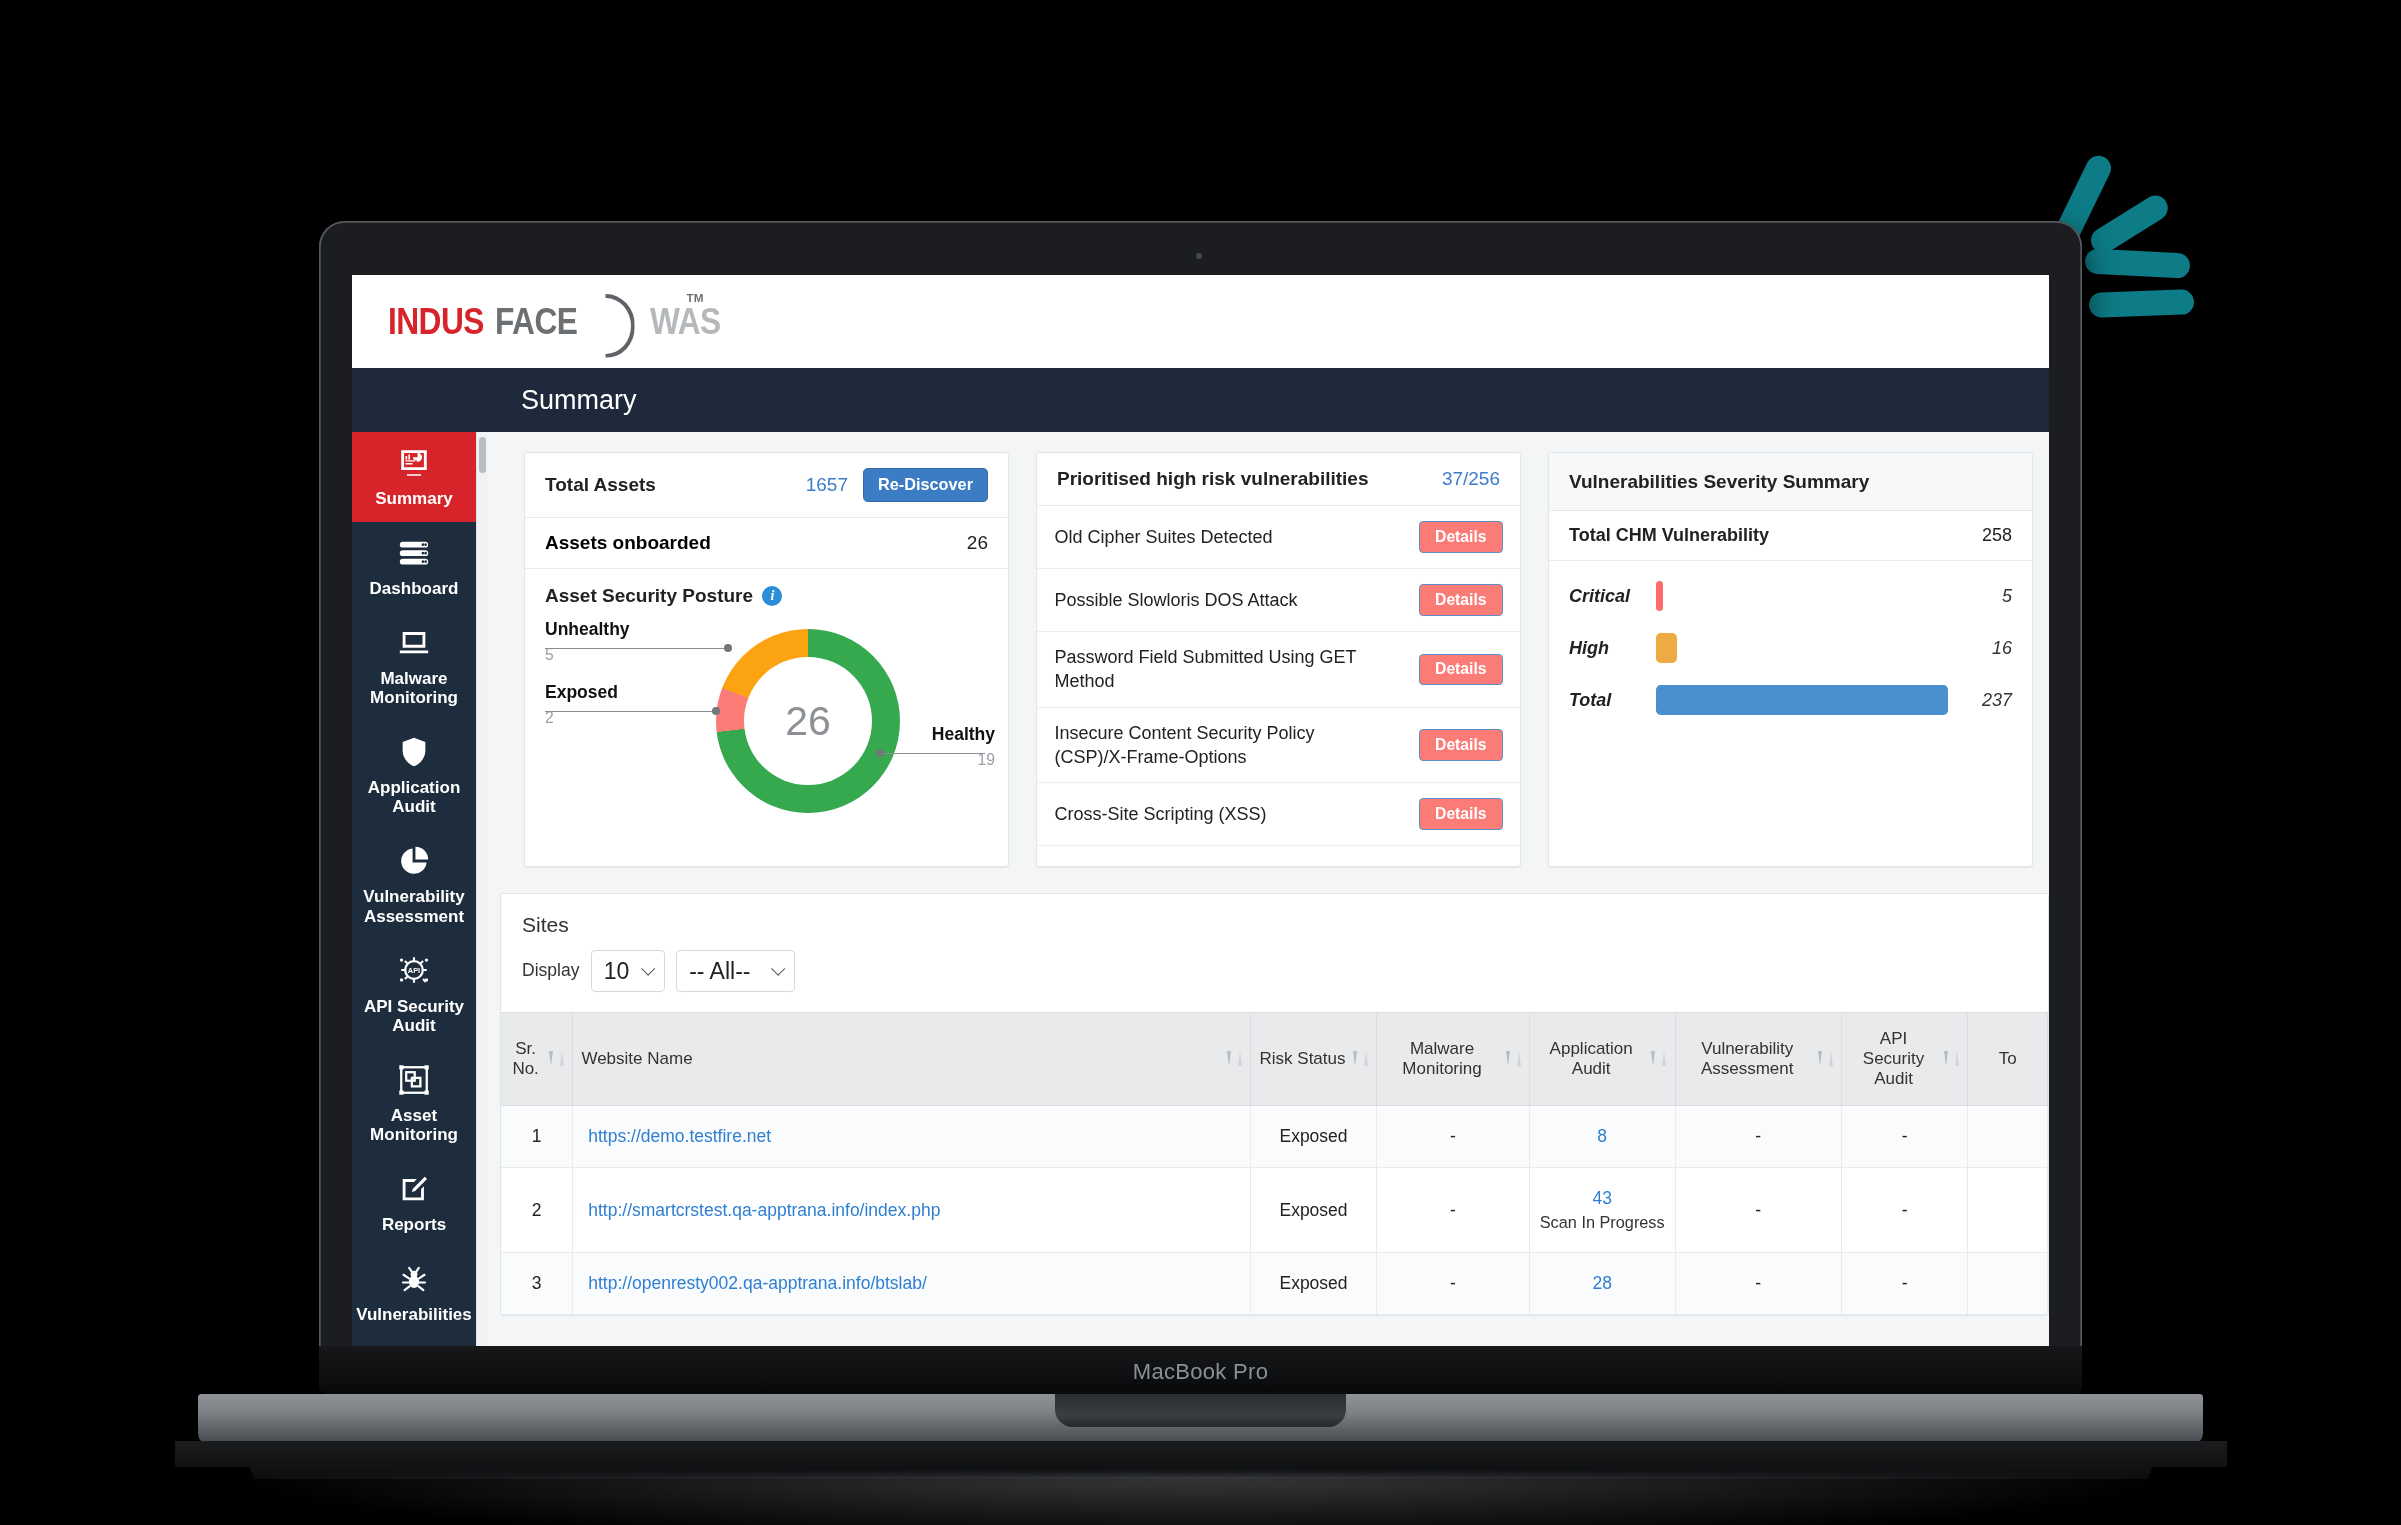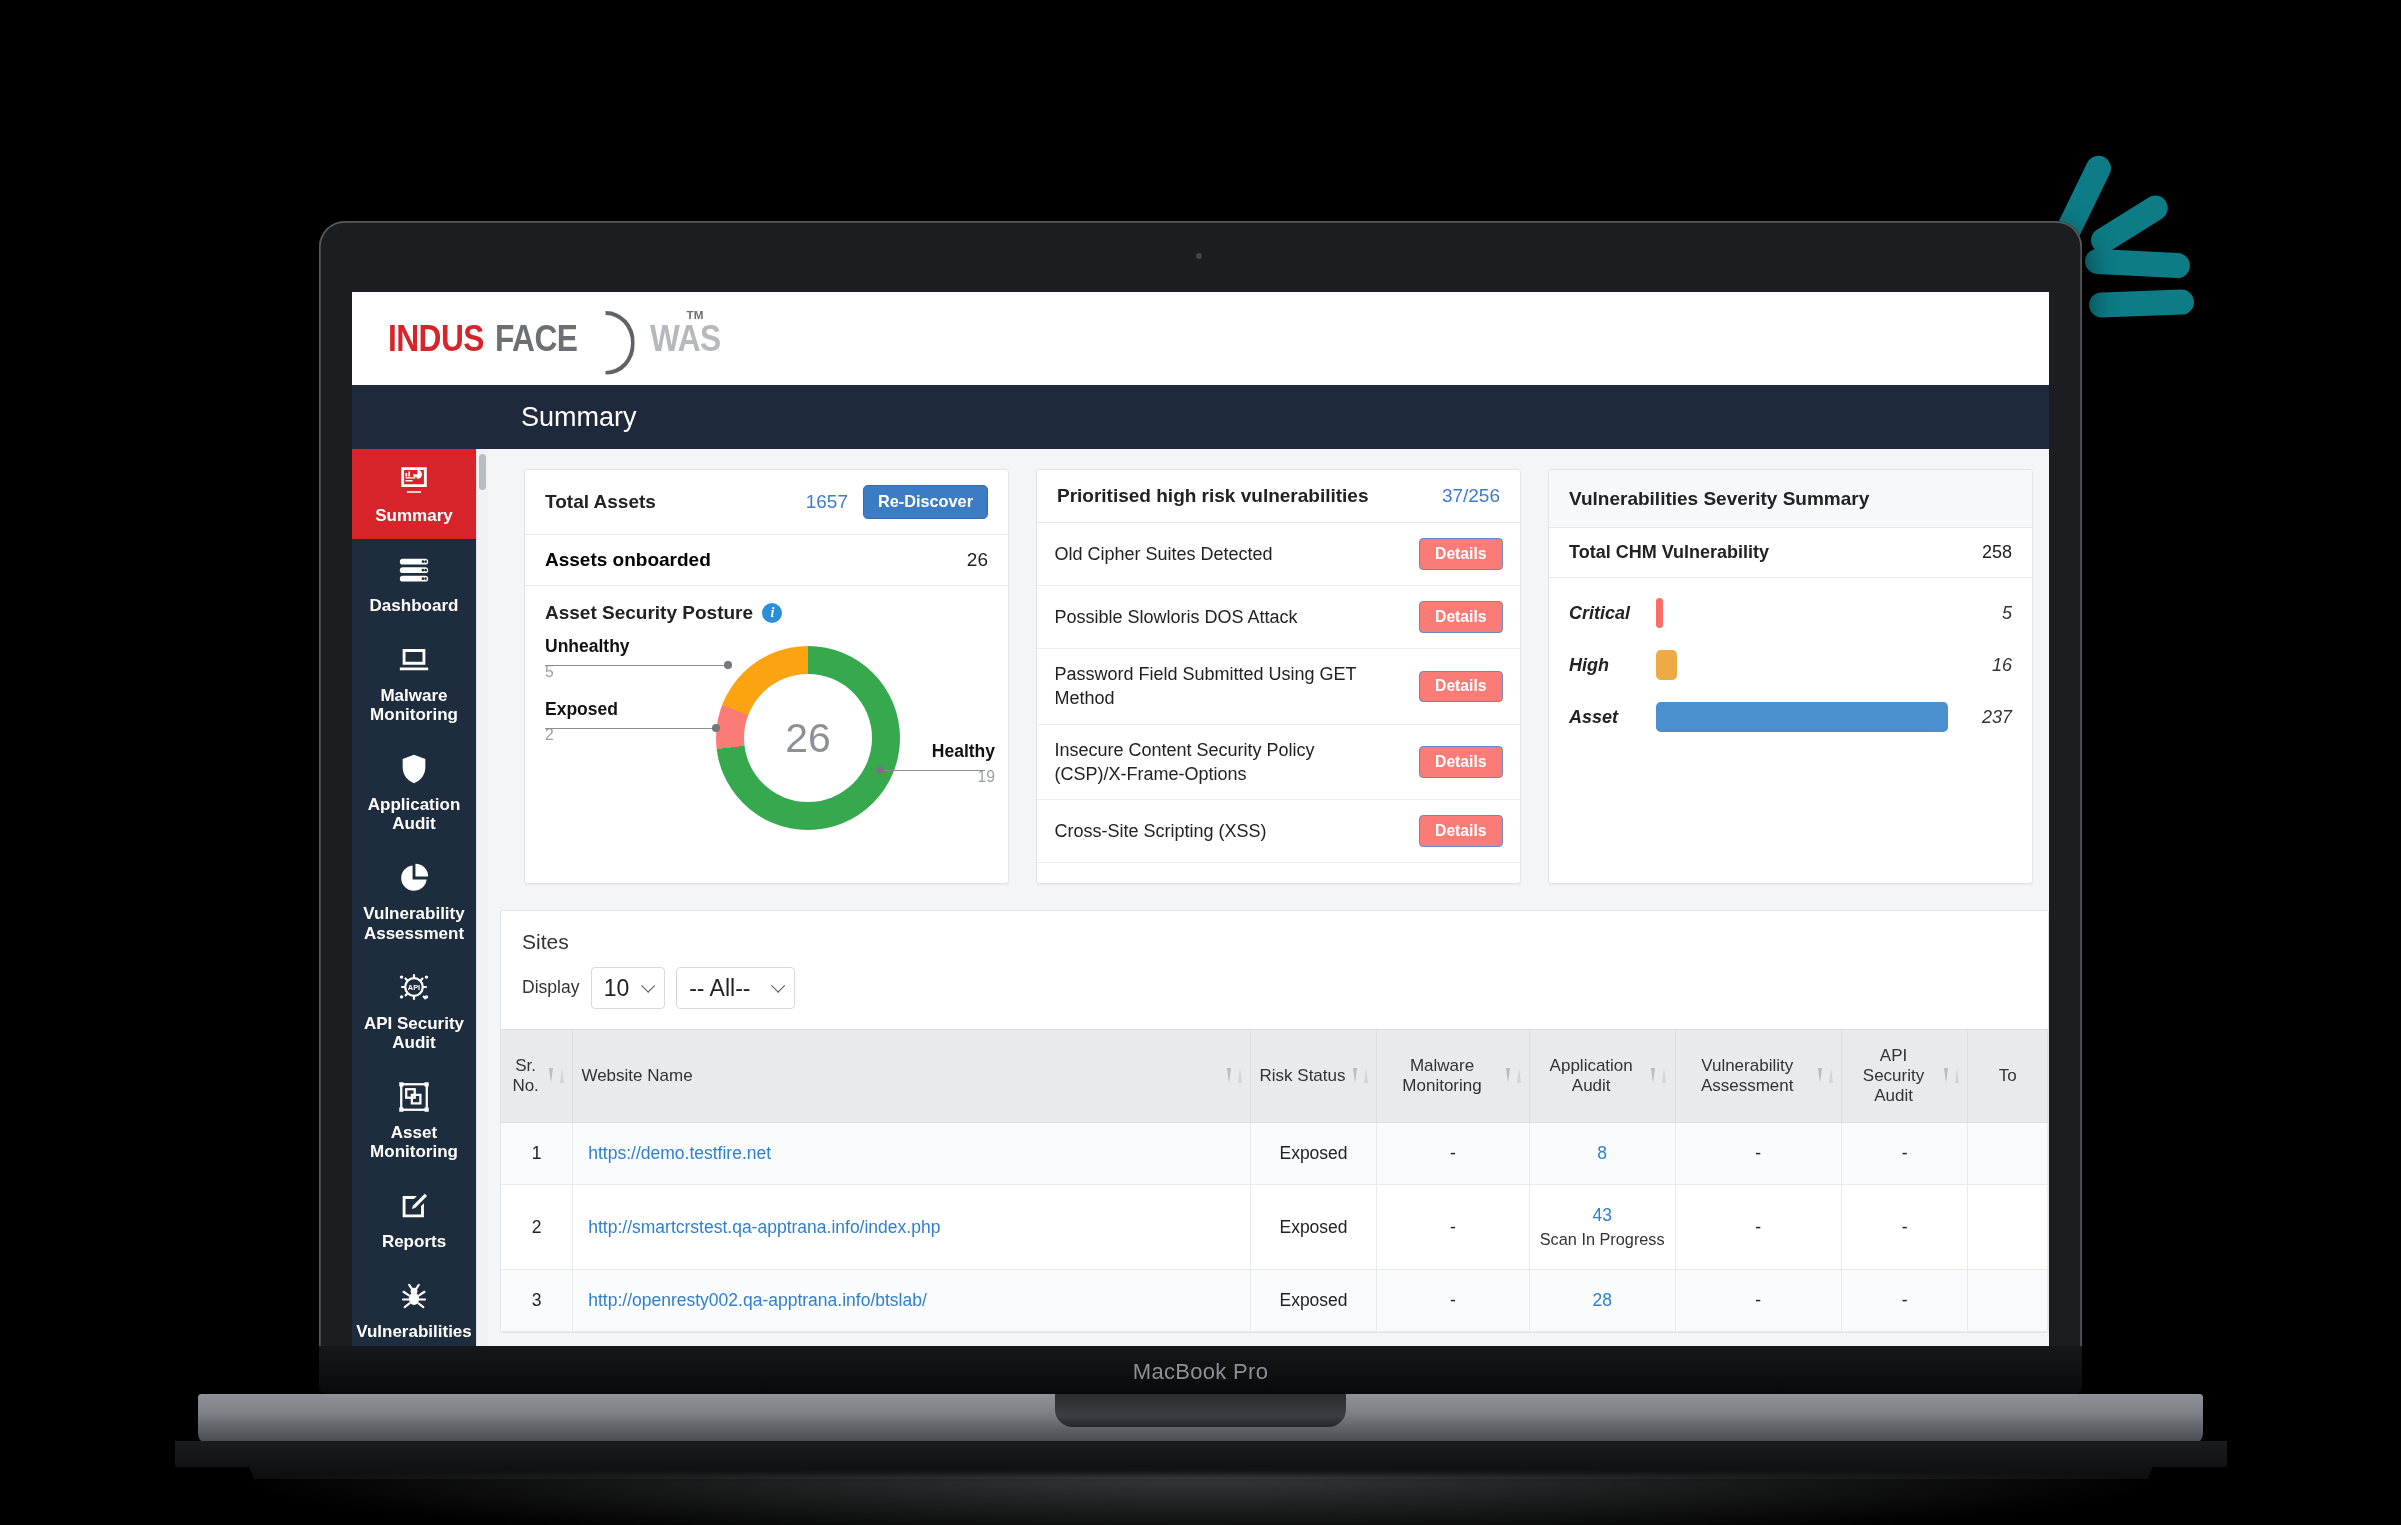--- a/index.html
+++ b/index.html
@@ -17,21 +17,21 @@
   }
   .lid-inner{
     position:absolute; left:319px; top:221px; width:1763px; height:1166px;
     border-radius:26px 26px 5.8px 5.8px;
     background:#1b1d20;
     box-shadow:0 0 0 1.7px #55595e inset;
   }
   .camera{position:absolute;left:1196px;top:253px;width:5.8px;height:5.8px;border-radius:50%;
           background:#44474b;}
   .screen{
-    position:absolute;left:352px;top:292px;width:1697px;height:1071px;
+    position:absolute;left:352px;top:275px;width:1697px;height:1071px;
     background:#fff;overflow:hidden;
   }
   .bottom-bezel{
     position:absolute;left:319px;top:1346px;width:1763px;height:48px;
     background:linear-gradient(180deg,#151719 0%,#0e1012 55%,#08090a 100%);
     border-radius:0 0 7px 7px;
   }
   .mbp-label{
     position:absolute;left:0;right:0;top:1359px;text-align:center;
     color:#8c9095;font-size:22px;letter-spacing:0.3px;
@@ -461,21 +461,21 @@
                     <span class="sev-val">5</span>
                   </div>
                   <div class="sev-row">
                     <span class="sev-label">High</span>
                     <span class="sev-bar-area">
                       <span class="sev-bar" style="width:21px;background:#eeab45;"></span>
                     </span>
                     <span class="sev-val">16</span>
                   </div>
                   <div class="sev-row">
-                    <span class="sev-label">Asset</span>
+                    <span class="sev-label">Total</span>
                     <span class="sev-bar-area">
                       <span class="sev-bar" style="width:100%;background:#4a8fce;"></span>
                     </span>
                     <span class="sev-val">237</span>
                   </div>
                 </div>
               </section>
             </div>
 
             <section class="sites-card">

